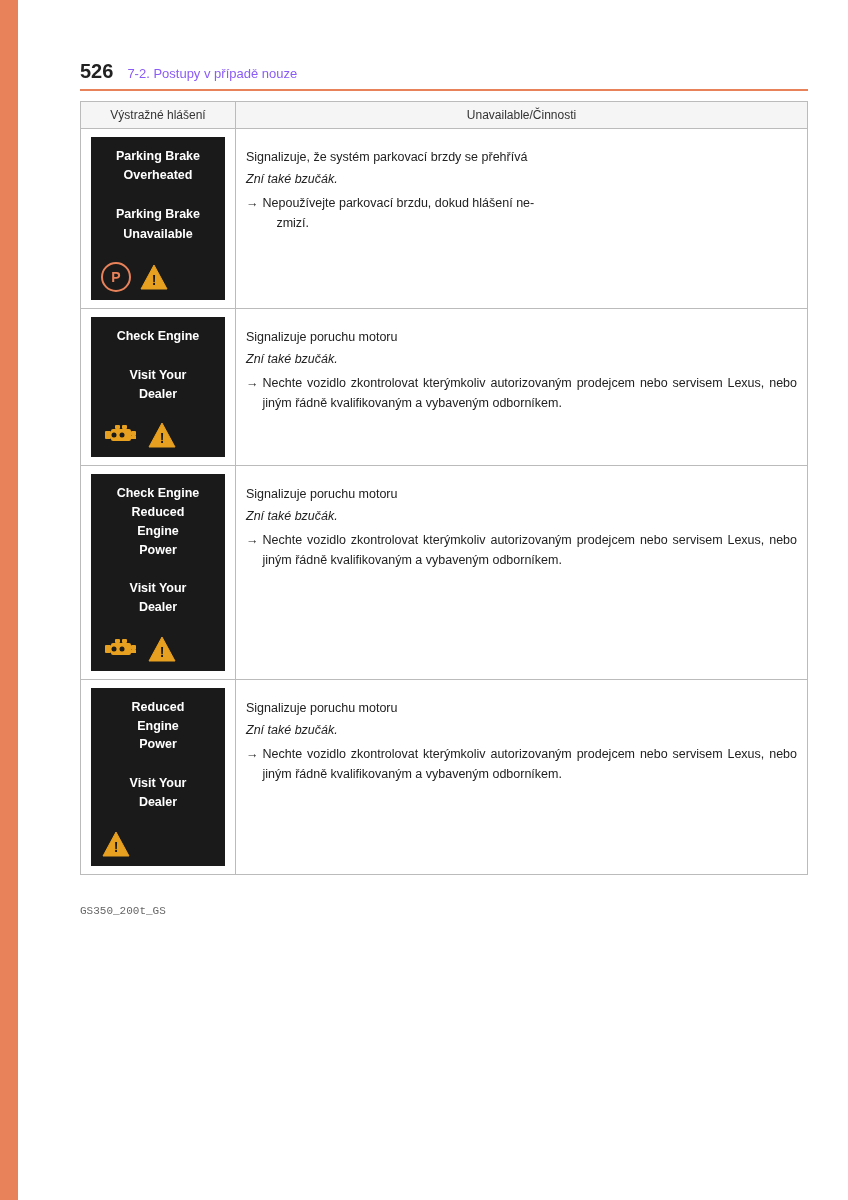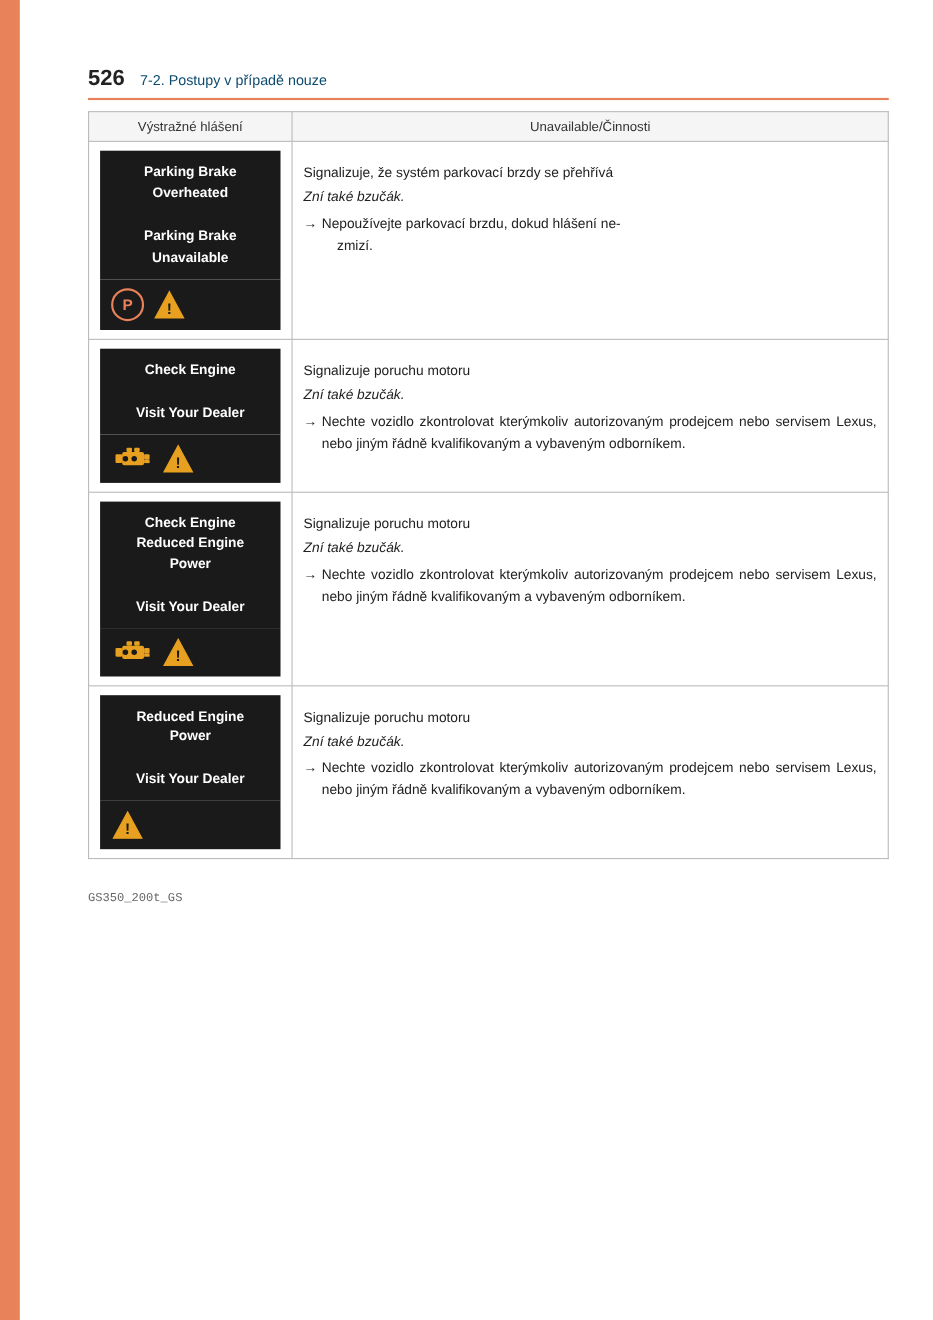--- a/index.html
+++ b/index.html
@@ -38,21 +38,21 @@
       padding-bottom: 6px;
     }
     .page-number {
       font-size: 20px;
       font-weight: bold;
       color: #222;
       margin-right: 14px;
     }
     .section-title {
       font-size: 13px;
-      color: #0c4a6e;
+      color: #8b5cf6;
     }
 
     
     .main-table {
       width: 100%;
       border-collapse: collapse;
       border: 1px solid #bbb;
     }
     .main-table th,
     .main-table td {
@@ -62,21 +62,21 @@
     }
     .main-table thead th {
       background: #f5f5f5;
       font-weight: normal;
       font-size: 12px;
       text-align: center;
       color: #333;
       padding: 6px 10px;
     }
     .col-warning {
-      width: 185px;
+      width: 155px;
     }
     .col-details {
       width: auto;
     }
 
     
     .warning-box {
       background: #1a1a1a;
       color: #fff;
       padding: 10px 20px;

